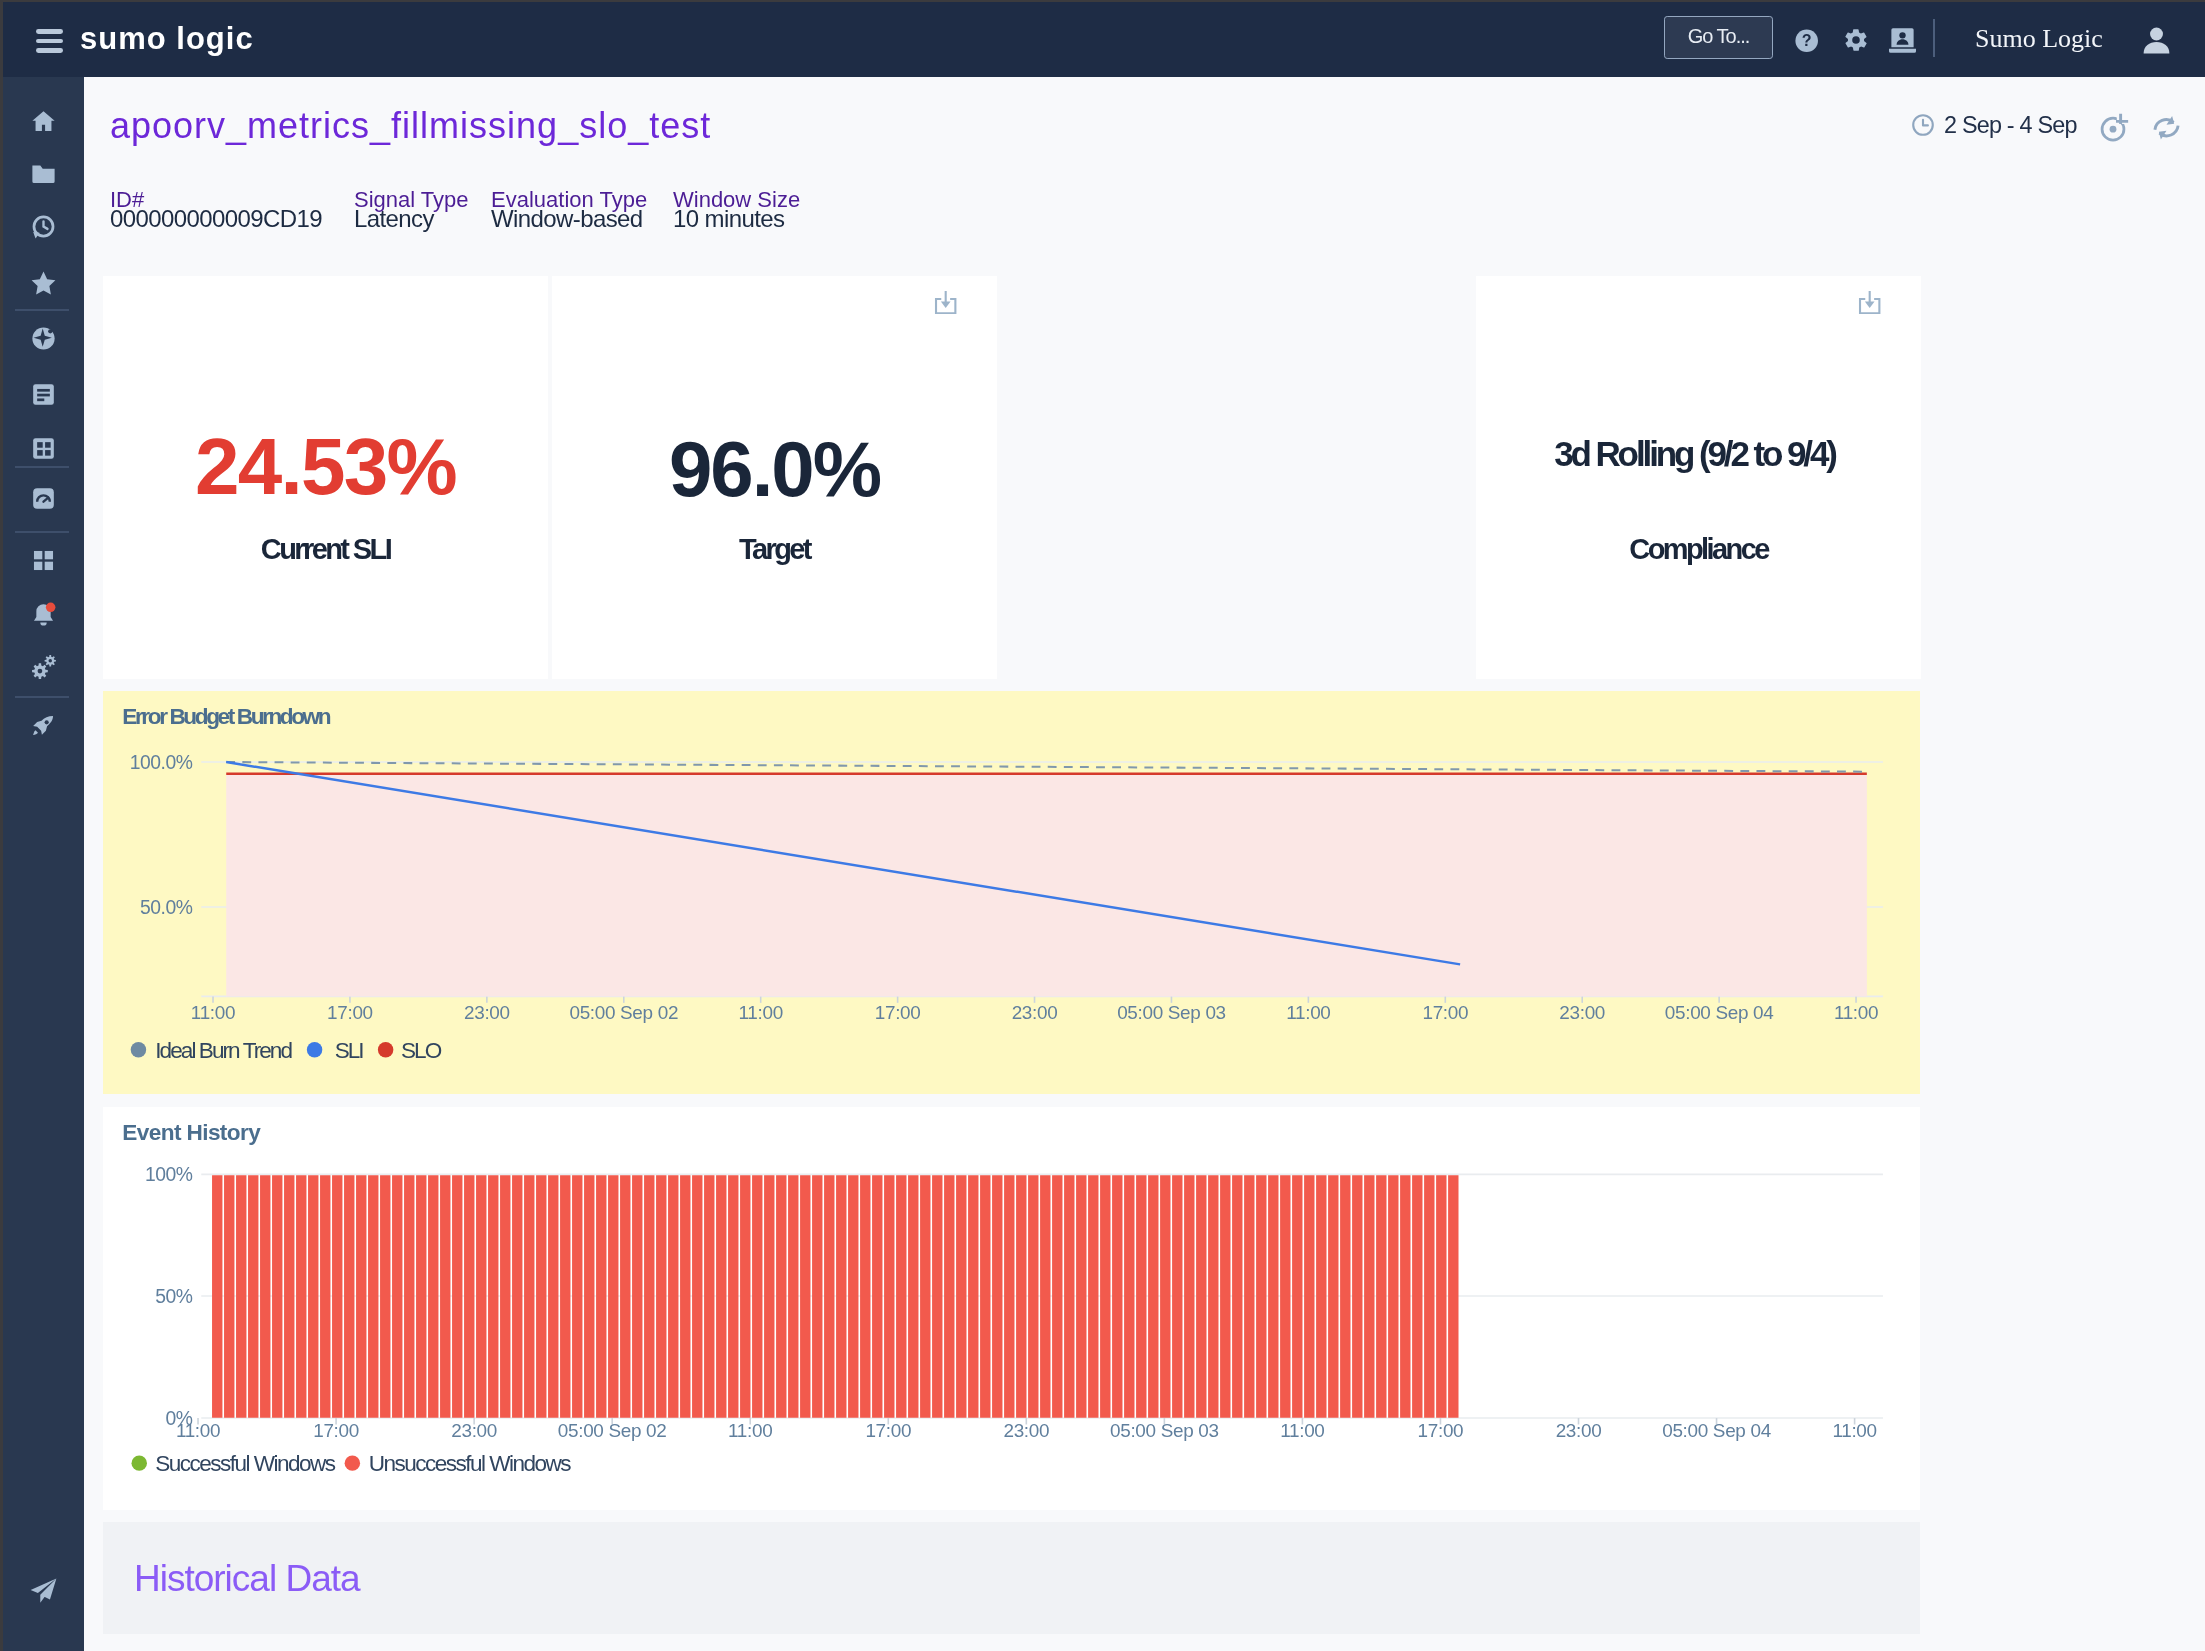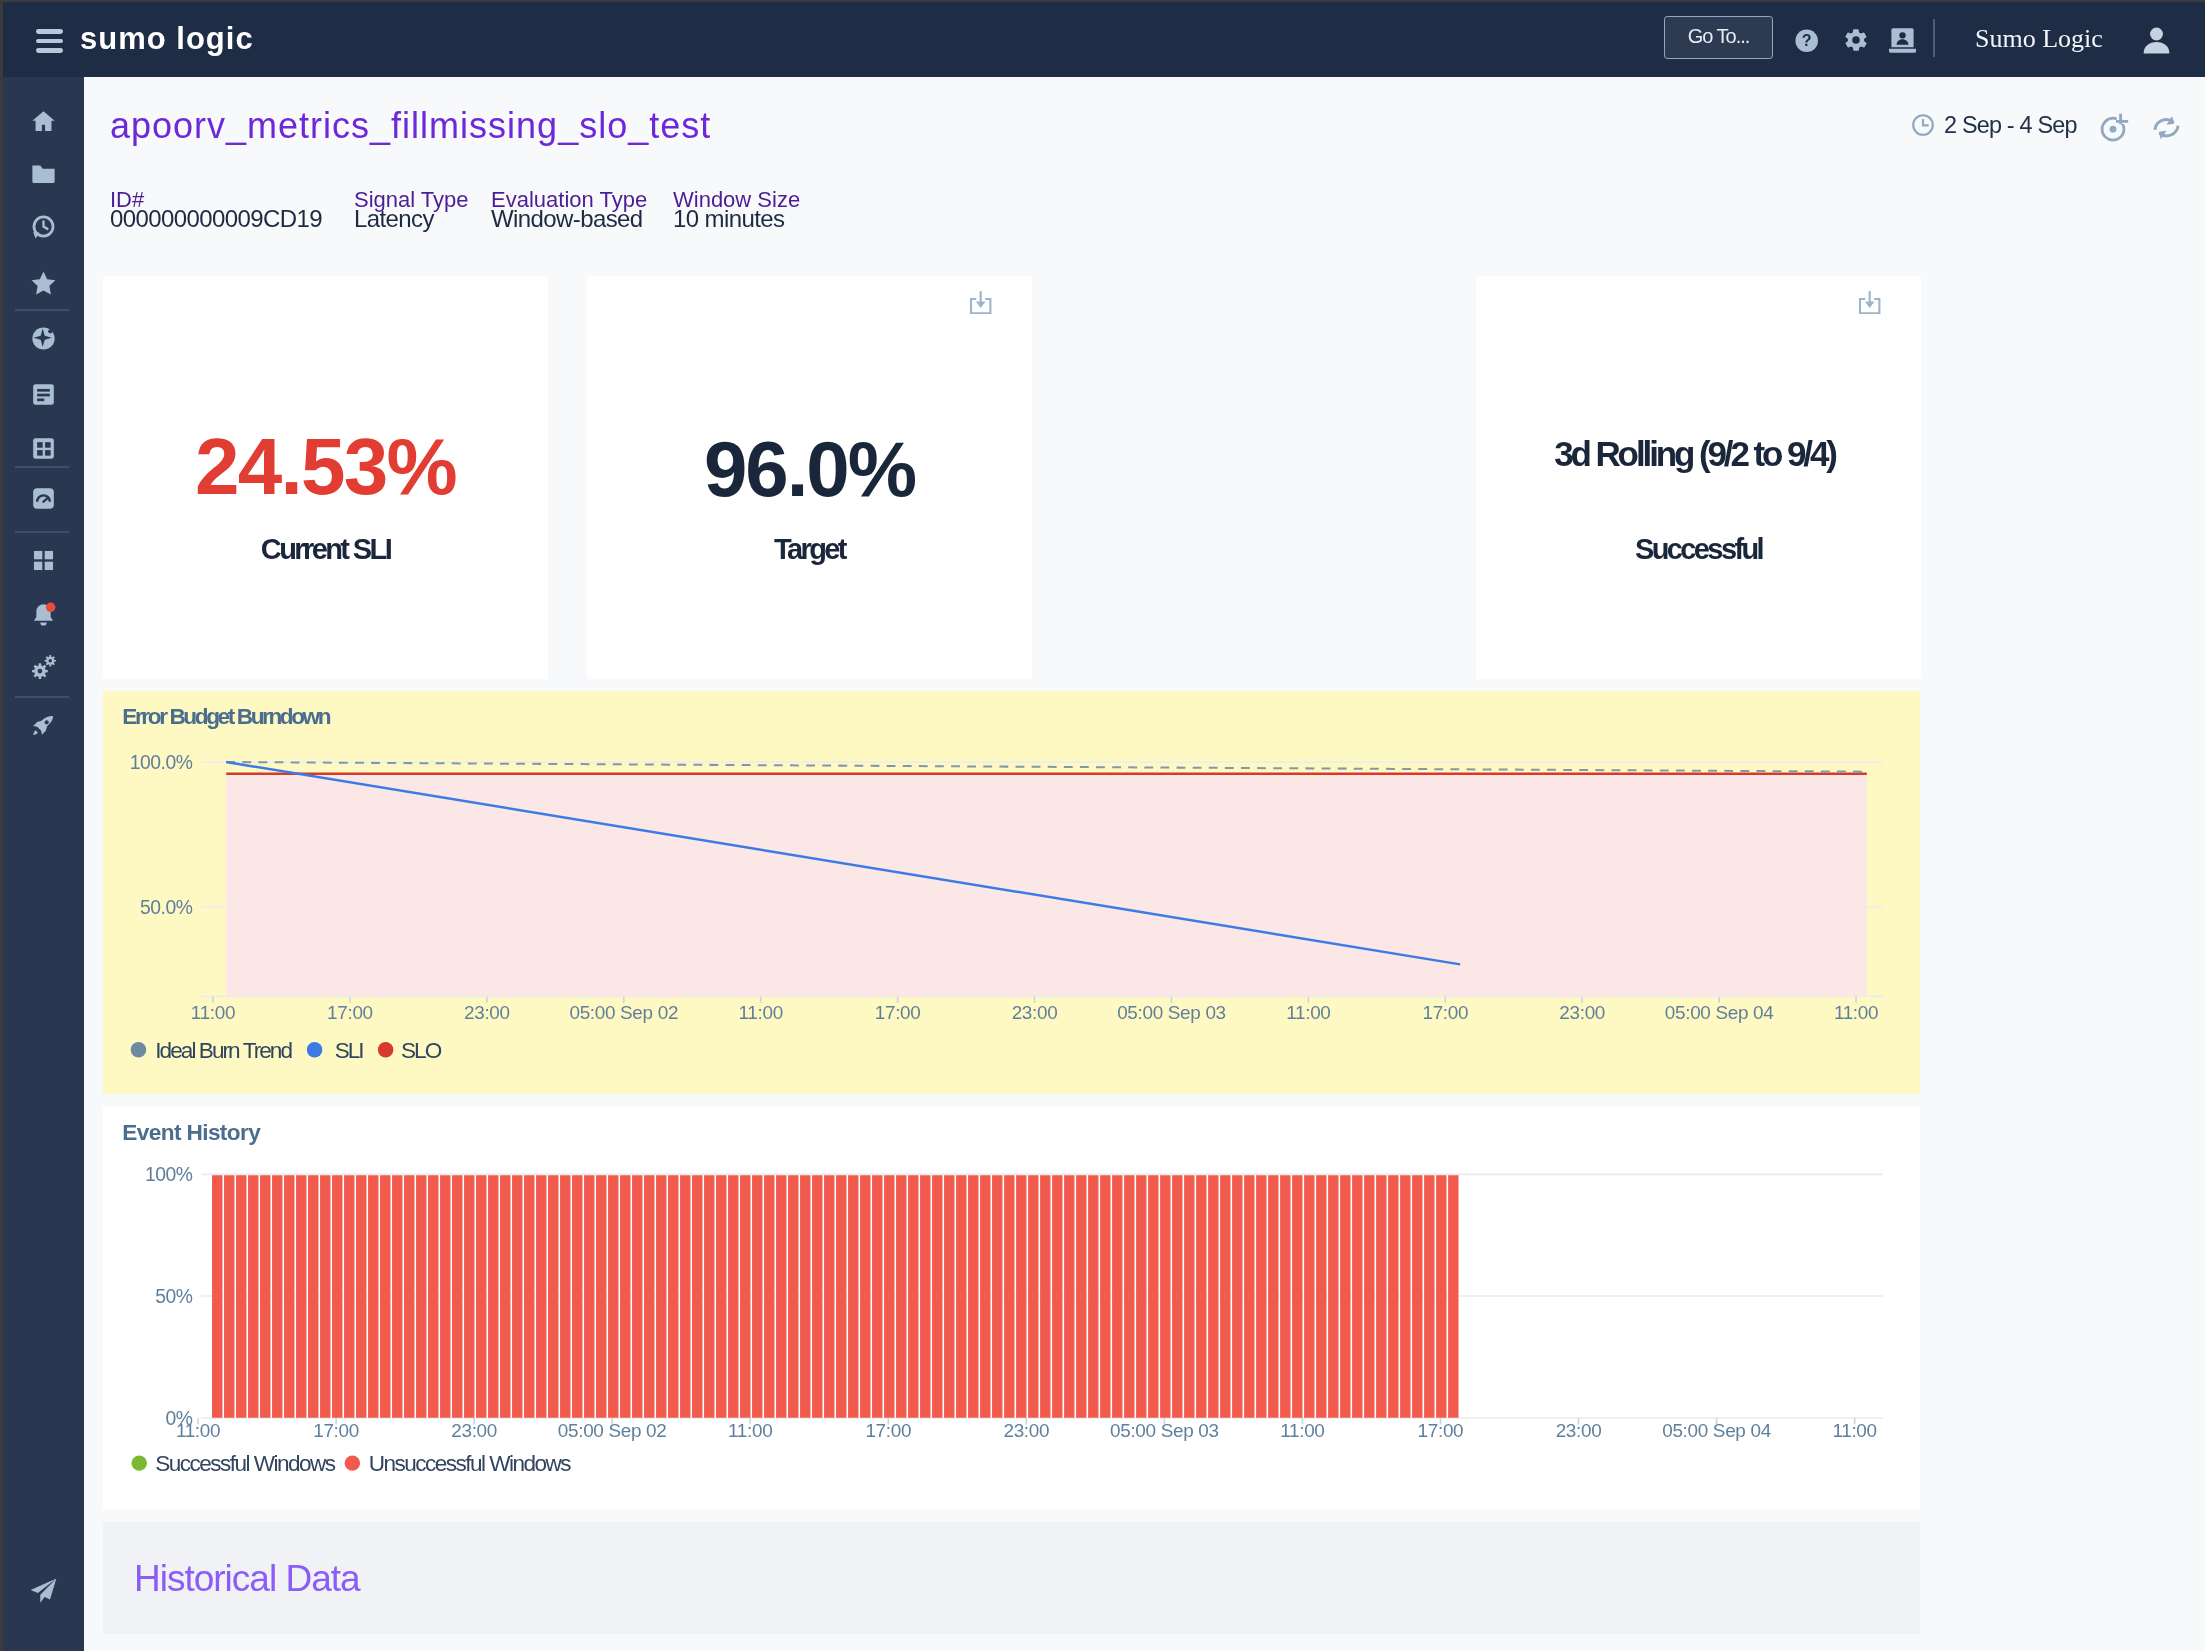--- a/index.html
+++ b/index.html
@@ -150,37 +150,37 @@
   <svg class="abs" style="left:2152px;top:114px" width="29" height="29" viewBox="0 0 36 36">
     <path d="M3.6 19.5a14.2 14.2 0 0 1 23.2-9.2" fill="none" stroke="#92a9c2" stroke-width="3.6"></path>
     <path d="M25 2.5l2.5 9.5-9.5 1.2z" fill="#92a9c2"></path>
     <path d="M32.4 14.5a14.2 14.2 0 0 1-23.2 9.3" fill="none" stroke="#92a9c2" stroke-width="3.6"></path>
     <path d="M11 31.5L8.5 22l9.5-1.2z" fill="#92a9c2"></path>
   </svg>
   <div class="card" style="left:103px;">
     <div class="bigval" style="top:151px;font-size:80px;line-height:80px;letter-spacing:-1.7px;color:#e23d32;">24.53%</div>
     <div class="cardlabel" style="top:259px;">Current SLI</div>
   </div>
-  <div class="card" style="left:587px;">
+  <div class="card" style="left:552px;">
     <svg class="dlicon" viewBox="0 0 29 29">
         <path fill="none" stroke="#9db4ca" stroke-width="2.6" d="M9 10H2.5v17.5h24V10H20"></path>
         <path fill="none" stroke="#9db4ca" stroke-width="2.6" d="M14.5 0v14"></path>
         <path fill="#9db4ca" d="M8.5 13h12l-6 8z"></path>
       </svg>
     <div class="bigval" style="top:154px;font-size:78px;line-height:78px;letter-spacing:-2px;color:#1a2639;">96.0%</div>
     <div class="cardlabel" style="top:259px;">Target</div>
   </div>
   <div class="card" style="left:1476px;">
     <svg class="dlicon" viewBox="0 0 29 29">
         <path fill="none" stroke="#9db4ca" stroke-width="2.6" d="M9 10H2.5v17.5h24V10H20"></path>
         <path fill="none" stroke="#9db4ca" stroke-width="2.6" d="M14.5 0v14"></path>
         <path fill="#9db4ca" d="M8.5 13h12l-6 8z"></path>
       </svg>
     <div class="bigval" style="top:160px;left:-4px;font-size:35px;line-height:35px;letter-spacing:-3.1px;color:#1a2639;">3d Rolling (9/2 to 9/4)</div>
-    <div class="cardlabel" style="top:259px;">Successful</div>
+    <div class="cardlabel" style="top:259px;">Compliance</div>
   </div>
   <div id="burncard" class="abs">
     <div class="charttitle">Error Budget Burndown</div>
     <svg width="1817" height="403" viewBox="0 0 2256 500">
     <line x1="122" y1="88" x2="2210" y2="88" stroke="#e9ecef" stroke-width="2"></line>
     <line x1="122" y1="268" x2="2210" y2="268" stroke="#e9ecef" stroke-width="2"></line>
     <line x1="122" y1="379" x2="2210" y2="379" stroke="#e9ecef" stroke-width="2"></line>
     <line x1="136.6" y1="379" x2="136.6" y2="387" stroke="#ccd4dc" stroke-width="2"></line>
     <line x1="306.6" y1="379" x2="306.6" y2="387" stroke="#ccd4dc" stroke-width="2"></line>
     <line x1="476.6" y1="379" x2="476.6" y2="387" stroke="#ccd4dc" stroke-width="2"></line>

